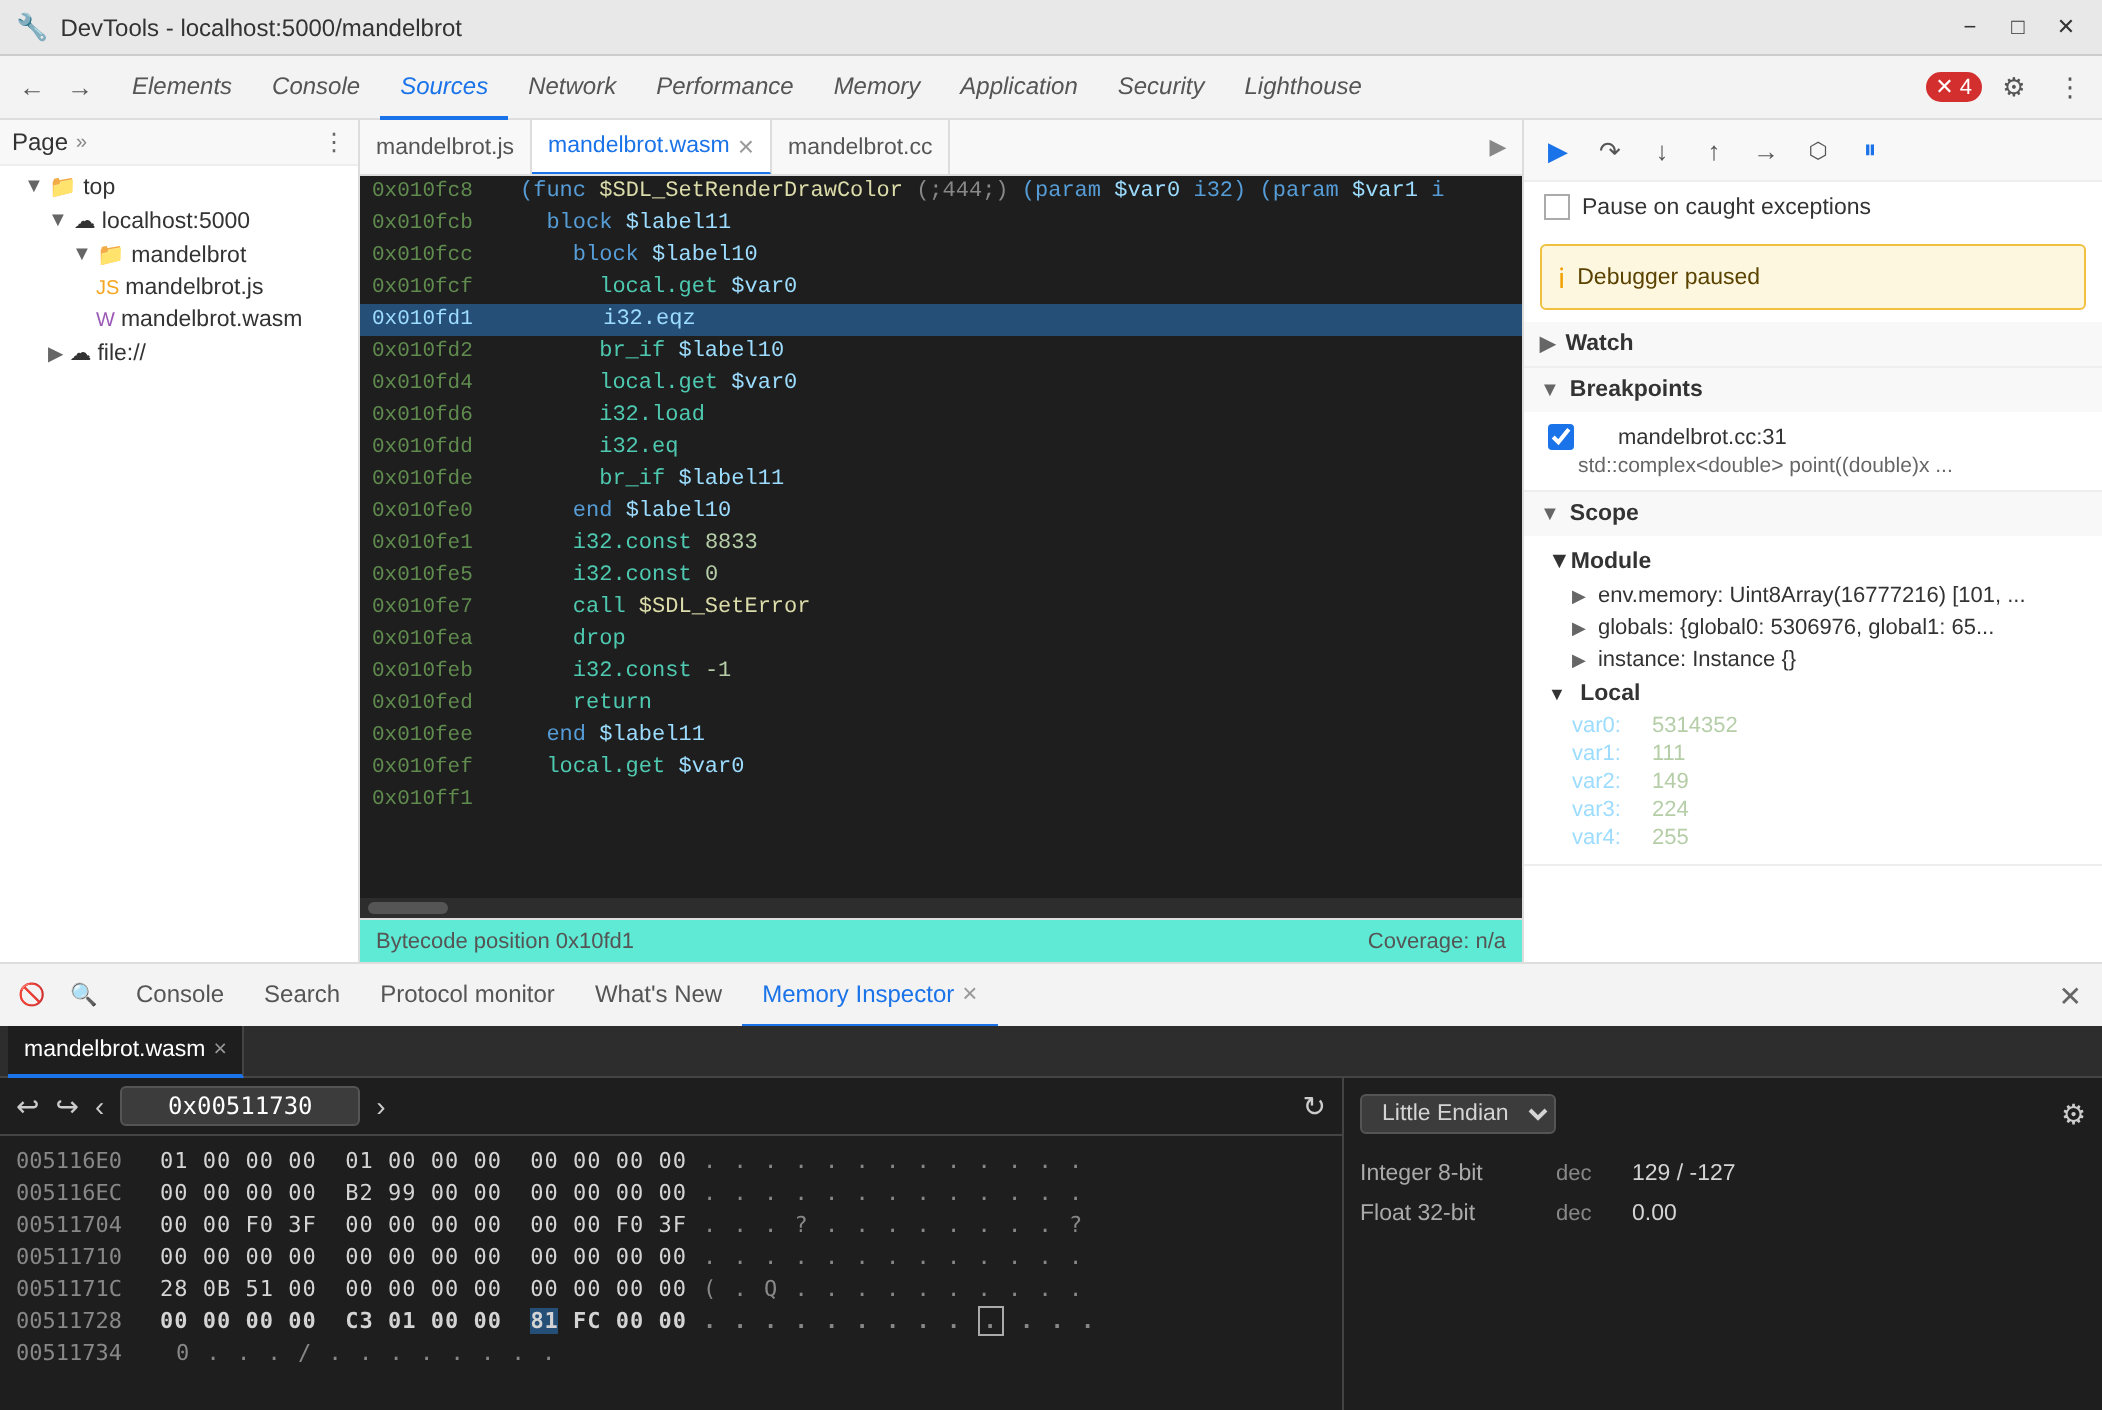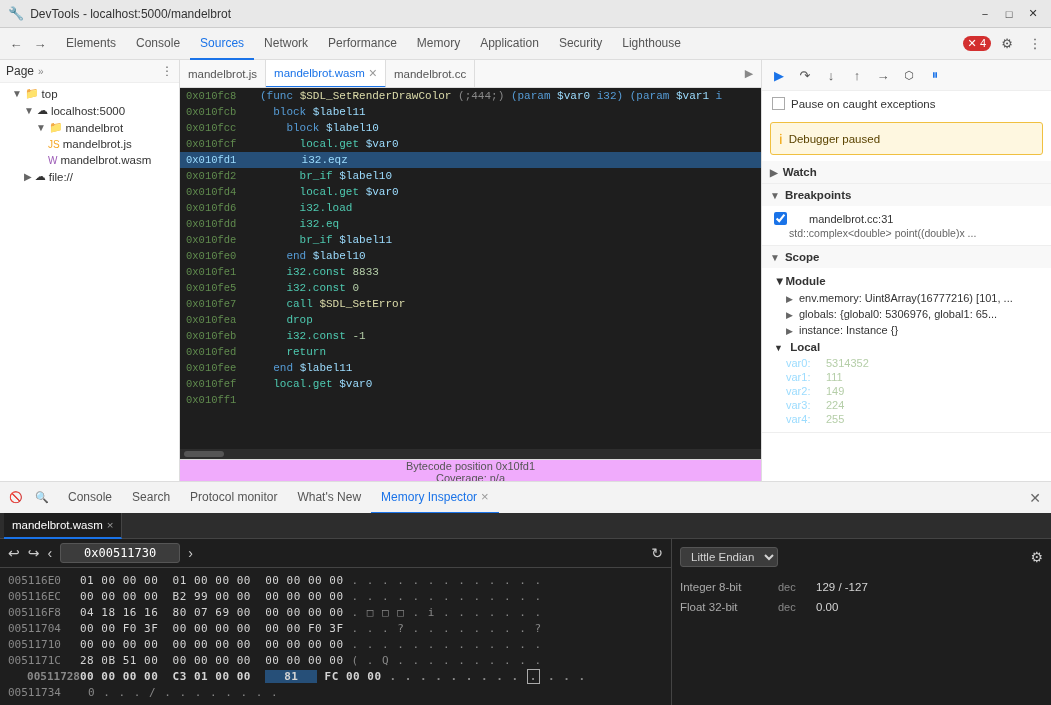--- a/index.html
+++ b/index.html
@@ -24,21 +24,21 @@
     
     #toolbar {
       background: #f3f3f3;
       height: 32px;
       display: flex;
       align-items: center;
       border-bottom: 1px solid #ddd;
       padding: 0 4px;
     }
     .toolbar-icon { width: 24px; height: 24px; display: flex; align-items: center; justify-content: center; cursor: pointer; border-radius: 3px; color: #555; font-size: 13px; }
-    .main-tabs { display: flex; align-items: center; gap: 0; margin-left: 4px; }
+    .main-tabs { display: flex; align-items: center; gap: 0; margin-left: 4px; font-style: italic; }
     .main-tab {
       padding: 0 10px; height: 32px; display: flex; align-items: center;
       font-size: 12px; cursor: pointer; color: #555; border-bottom: 2px solid transparent;
       white-space: nowrap;
     }
     .main-tab.active { color: #1a73e8; border-bottom: 2px solid #1a73e8; }
     .toolbar-right { margin-left: auto; display: flex; align-items: center; gap: 4px; }
     .error-badge { background: #d32f2f; color: white; border-radius: 10px; padding: 1px 5px; font-size: 11px; }
 
     
@@ -106,23 +106,23 @@
       width: 80px; min-width: 80px; color: #608b4e; padding: 0 6px;
       font-size: 10.5px; user-select: none;
     }
     .line-code { color: #d4d4d4; white-space: pre; font-size: 11px; }
     .kw { color: #569cd6; }
     .fn-name { color: #dcdcaa; }
     .param { color: #9cdcfe; }
     .num { color: #b5cea8; }
     .op-name { color: #4ec9b0; }
     #code-status {
-      height: 22px; background: #f0abfc; border-top: 1px solid #ddd;
+      height: 22px; background: #5eead4; border-top: 1px solid #ddd;
       display: flex; align-items: center; padding: 0 8px; font-size: 11px; color: #555;
-      flex-direction: column;
+      justify-content: space-between;
     }
 
     
     #right-panel {
       width: 290px; min-width: 290px;
       border-left: 1px solid #ddd;
       background: #fff;
       overflow-y: auto;
       font-size: 11.5px;
     }
@@ -231,21 +231,21 @@
     .info-label { color: #aaa; font-size: 11.5px; min-width: 90px; }
     .info-enc { color: #888; font-size: 11px; min-width: 30px; }
     .info-val { color: #d4d4d4; font-size: 11.5px; }
 
     .hex-row {
       display: flex; align-items: center; padding: 1px 8px; min-height: 16px;
       font-family: 'Consolas', monospace; font-size: 11px;
     }
     .hex-addr { color: #888; min-width: 72px; }
     .hex-bytes { color: #d4d4d4; min-width: 200px; letter-spacing: 0.5px; }
-    .hex-bytes .hl { background: #264f78; padding: 0 19px; }
+    .hex-bytes .hl { background: #264f78; padding: 0 0; }
     .hex-ascii { color: #888; padding-left: 8px; letter-spacing: 1px; }
 
     .scrollbar-h {
       height: 10px; background: #2d2d2d;
       display: flex; align-items: center; padding: 0 4px;
     }
     .scrollbar-thumb {
       background: #555; border-radius: 5px; height: 6px; width: 40px;
     }
   </style>
@@ -575,41 +575,36 @@
           <span class="hex-addr">005116E0</span>
           <span class="hex-bytes">01 00 00 00&nbsp;&nbsp;01 00 00 00&nbsp;&nbsp;00 00 00 00</span>
           <span class="hex-ascii">. . . . . . . . . . . . .</span>
         </div>
         <div class="hex-row">
           <span class="hex-addr">005116EC</span>
           <span class="hex-bytes">00 00 00 00&nbsp;&nbsp;B2 99 00 00&nbsp;&nbsp;00 00 00 00</span>
           <span class="hex-ascii">. . . . . . . . . . . . .</span>
         </div>
         <div class="hex-row">
-          <span class="hex-addr">005116F8</span>
-          <span class="hex-bytes">04 18 16 16&nbsp;&nbsp;80 07 69 00&nbsp;&nbsp;00 00 00 00</span>
-          <span class="hex-ascii">. □ □ □ . i . . . . . . .</span>
-        </div>
-        <div class="hex-row">
           <span class="hex-addr">00511704</span>
           <span class="hex-bytes">00 00 F0 3F&nbsp;&nbsp;00 00 00 00&nbsp;&nbsp;00 00 F0 3F</span>
           <span class="hex-ascii">. . . ? . . . . . . . . ?</span>
         </div>
         <div class="hex-row">
           <span class="hex-addr">00511710</span>
           <span class="hex-bytes">00 00 00 00&nbsp;&nbsp;00 00 00 00&nbsp;&nbsp;00 00 00 00</span>
           <span class="hex-ascii">. . . . . . . . . . . . .</span>
         </div>
         <div class="hex-row">
           <span class="hex-addr">0051171C</span>
           <span class="hex-bytes">28 0B 51 00&nbsp;&nbsp;00 00 00 00&nbsp;&nbsp;00 00 00 00</span>
           <span class="hex-ascii">( . Q . . . . . . . . . .</span>
         </div>
         <div class="hex-row" style="font-weight:bold;">
-          <span class="hex-addr" style="font-weight:bold;text-align:right;">00511728</span>
+          <span class="hex-addr" style="font-weight:normal;">00511728</span>
           <span class="hex-bytes">00 00 00 00&nbsp;&nbsp;C3 01 00 00&nbsp;&nbsp;<span class="hl">81</span> FC 00 00</span>
           <span class="hex-ascii">. . . . . . . . . <span style="border:1px solid #aaa; padding:0 2px;">.</span> . . .</span>
         </div>
         <div class="hex-row">
           <span class="hex-addr">00511734</span>
           <span class="hex-ascii">0 . . . / . . . . . . . .</span>
         </div>
       </div>
     </div>
 

